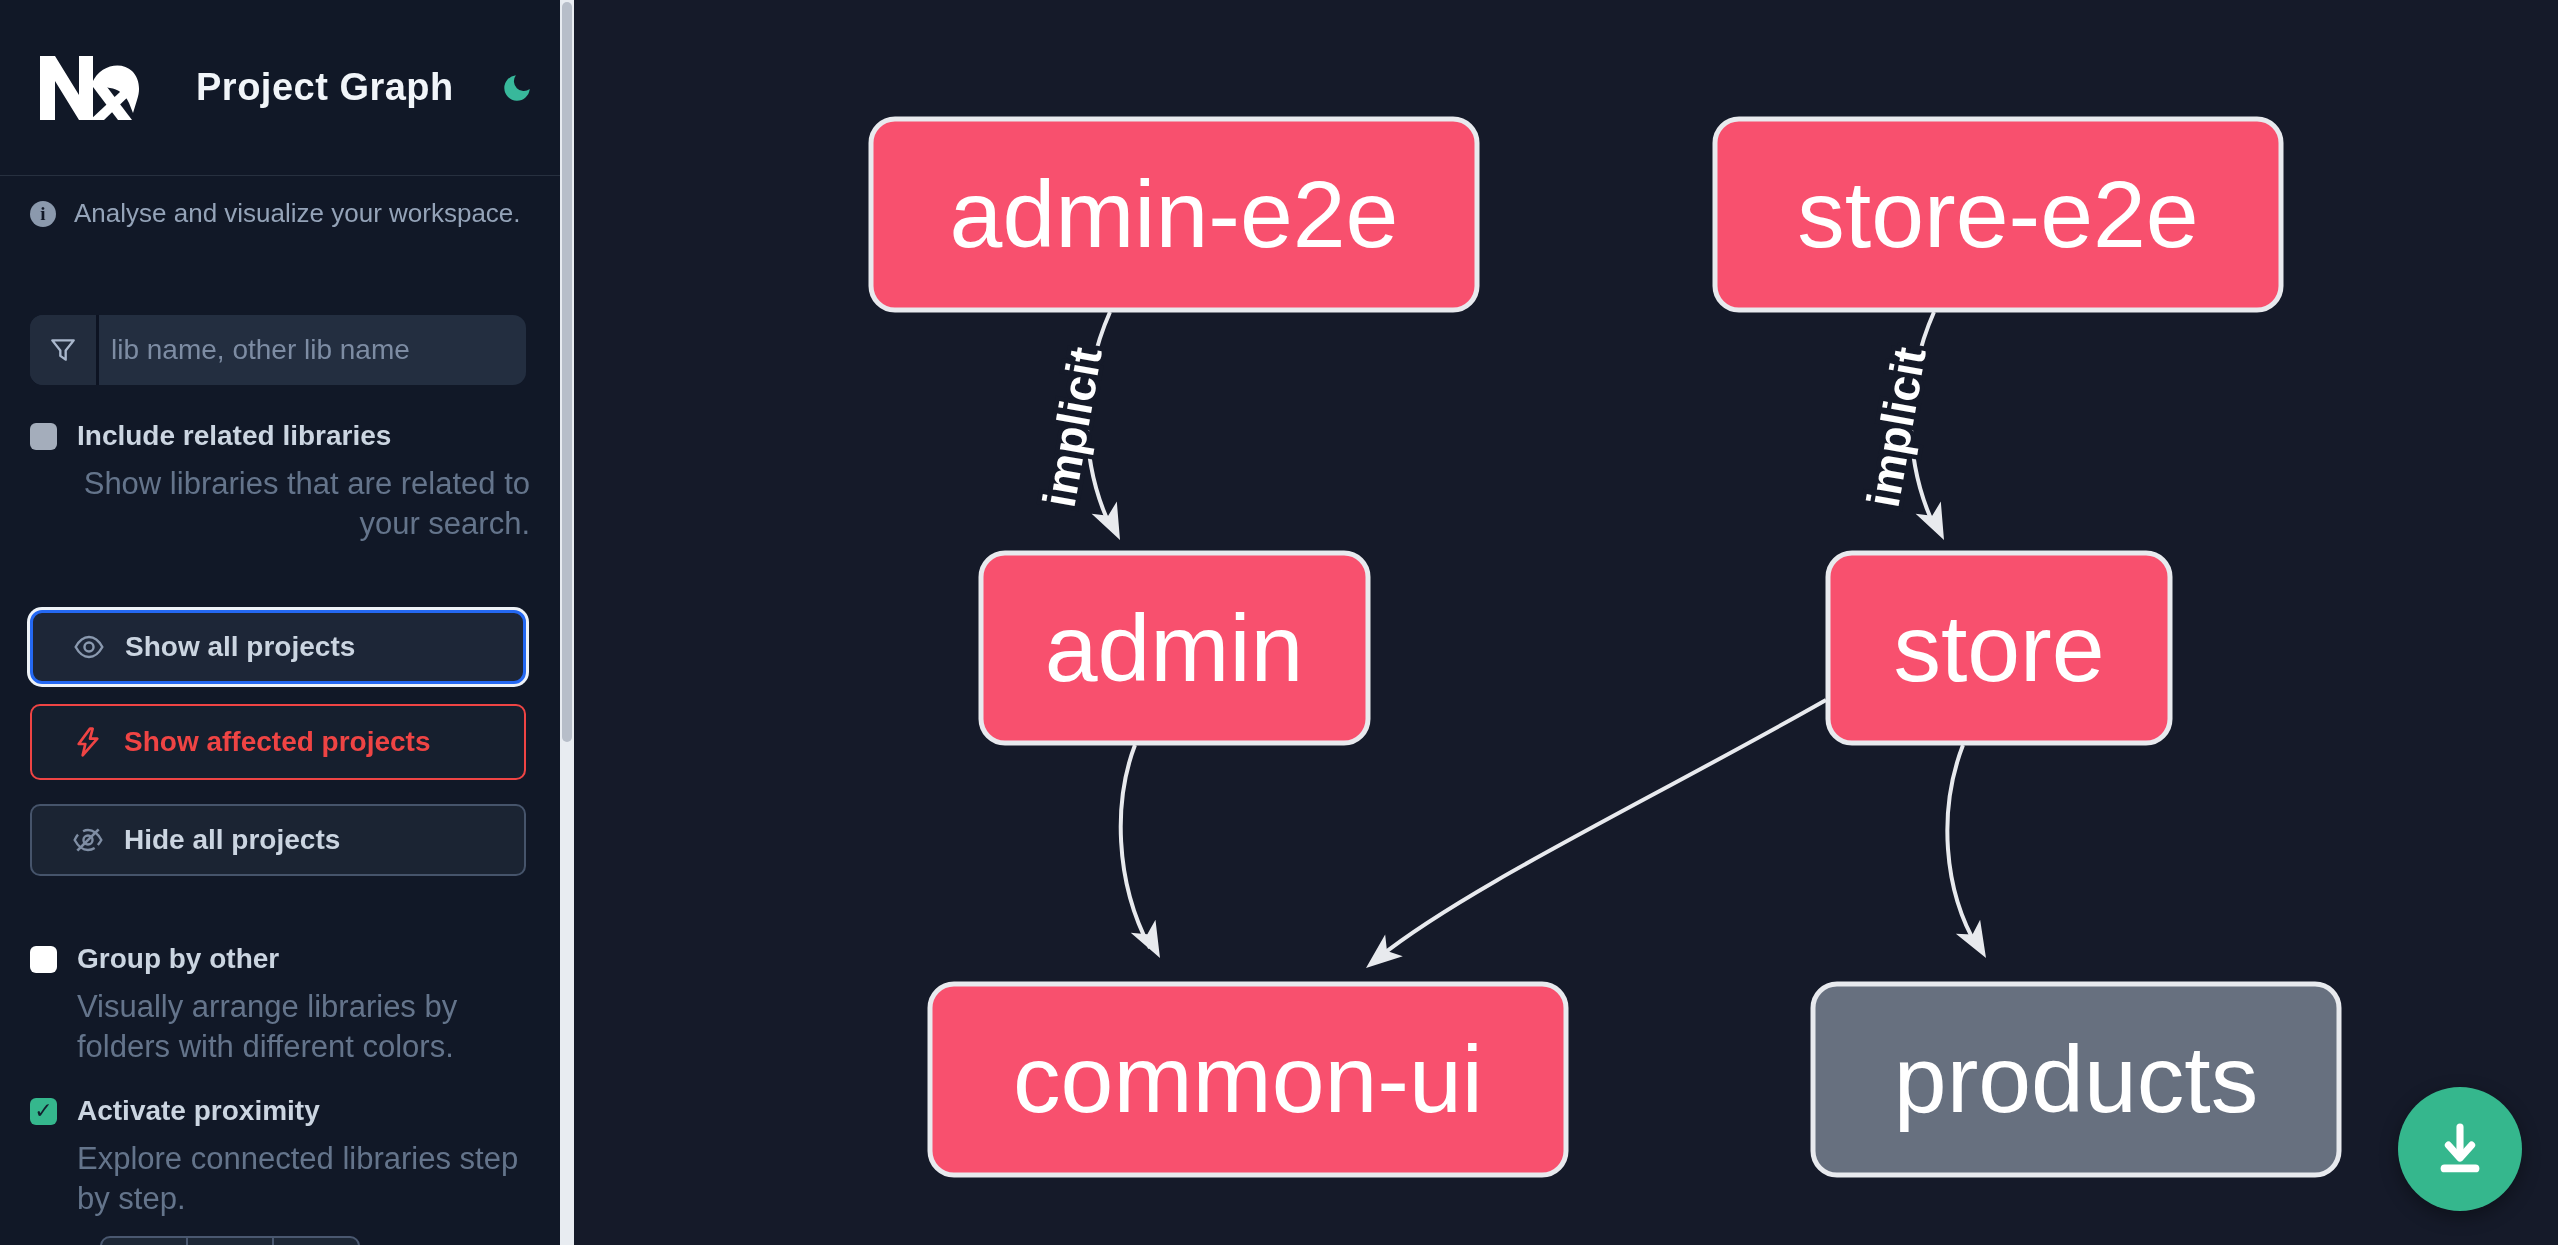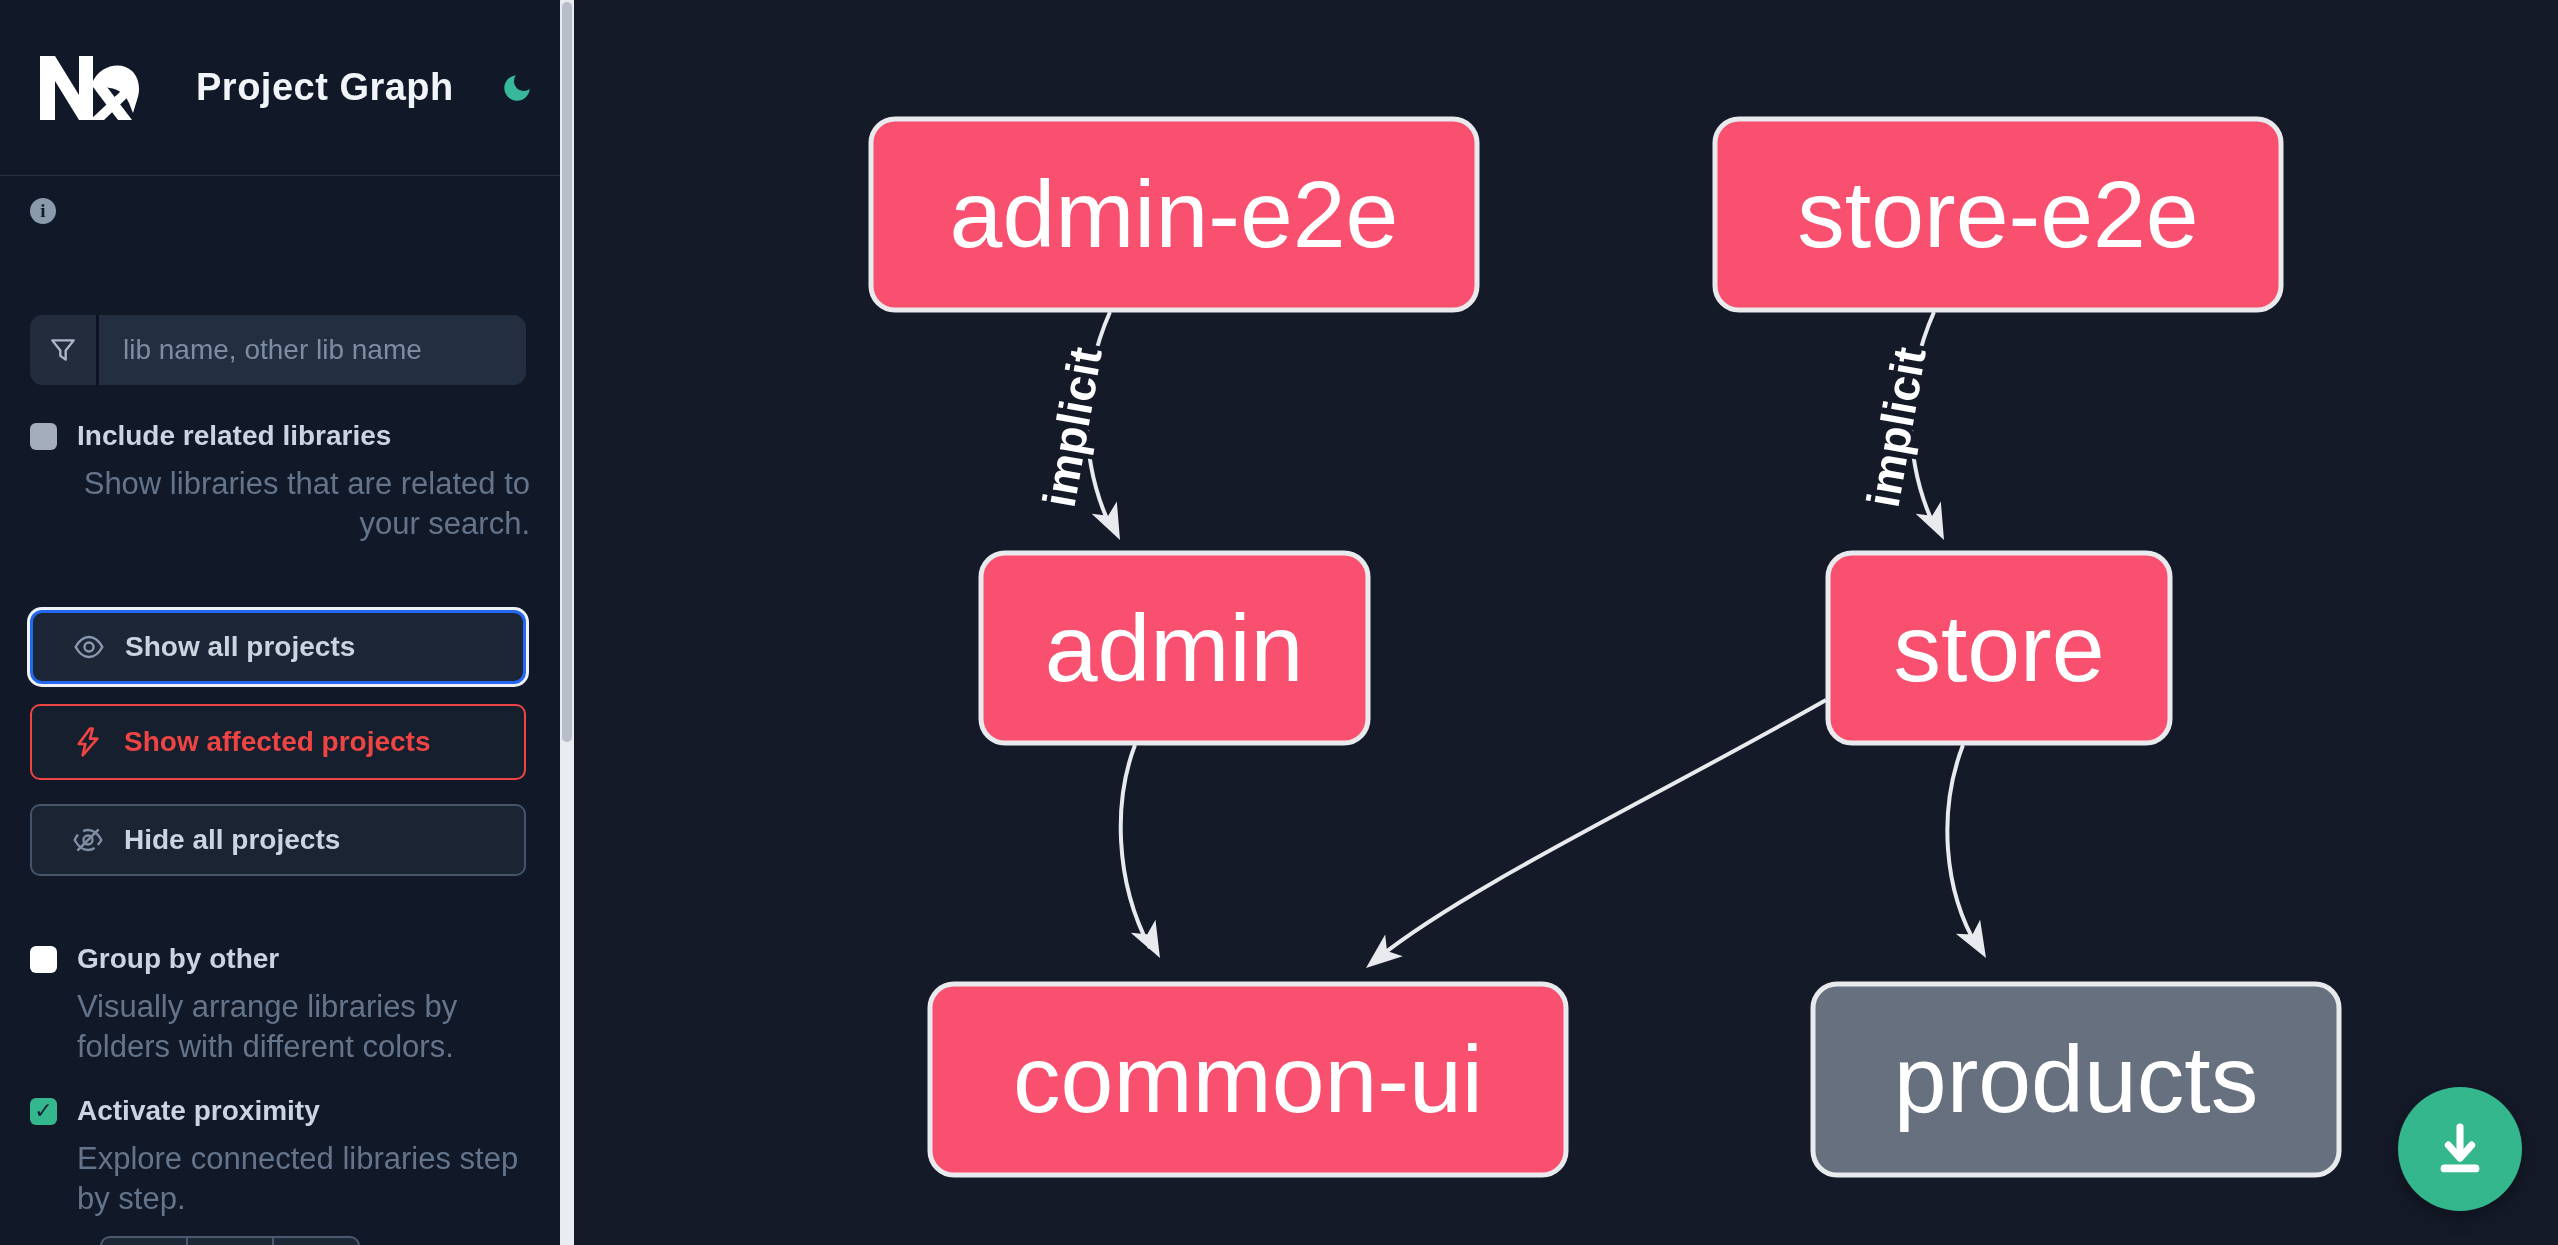--- a/index.html
+++ b/index.html
@@ -35,21 +35,21 @@
   .search{
     position:absolute;left:30px;top:315px;width:496px;height:70px;
     display:flex;border-radius:13px;overflow:hidden;background:#232e40;
   }
   .search-icon-cell{
     width:66px;display:flex;align-items:center;justify-content:center;
     background:#222c3d;border-right:3px solid #0d1322;flex:0 0 auto;
   }
   .search input{
     flex:1;border:none;outline:none;background:transparent;
-    color:#cbd5e1;font-size:28px;padding:0 24px;font-family:inherit;
+    color:#cbd5e1;font-size:28px;padding:0 12px;font-family:inherit;
   }
   .search input::placeholder{color:#7d8ca3;}
   .opt{position:absolute;left:30px;width:500px;}
   .opt-row{display:flex;align-items:center;gap:20px;}
   .cbx{
     width:27px;height:27px;border-radius:6px;flex:0 0 auto;
     display:flex;align-items:center;justify-content:center;
   }
   .cbx.gray{background:#a4adbb;}
   .cbx.white{background:#ffffff;}
@@ -119,20 +119,21 @@
     <h1 class="app-title">Project Graph</h1>
     <span class="moon">
       <svg width="34" height="34" viewBox="0 0 24 24" fill="#38b89b">
         <path d="M21 12.79A9 9 0 1 1 11.21 3 7 7 0 0 0 21 12.79z"></path>
       </svg>
     </span>
   </div>
 
   <div class="tagline">
     <span class="info-icon">i</span>
+    <span>Analyse and visualize your workspace.</span>
   </div>
 
   <div class="search">
     <span class="search-icon-cell">
       <svg width="30" height="30" viewBox="0 0 28 28" fill="none" stroke="#a9b7cc" stroke-width="2.2" stroke-linejoin="round">
         <path d="M4 5 H24 L16.5 14.5 V23 L11.5 19.5 V14.5 Z"></path>
       </svg>
     </span>
     <input type="text" placeholder="lib name, other lib name" style="">
   </div>

